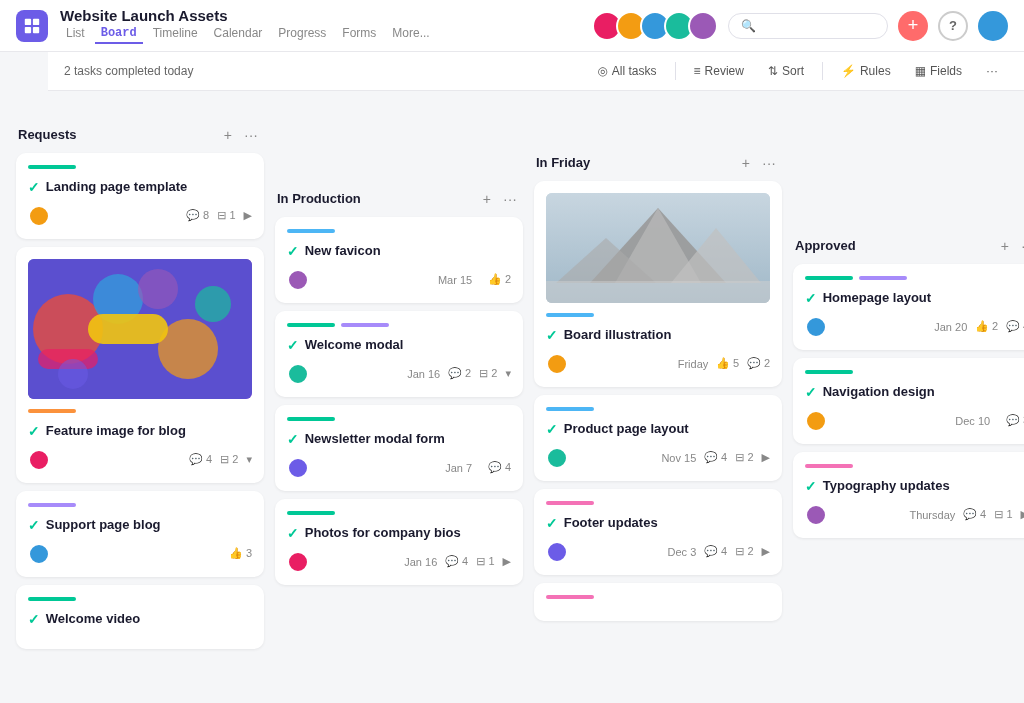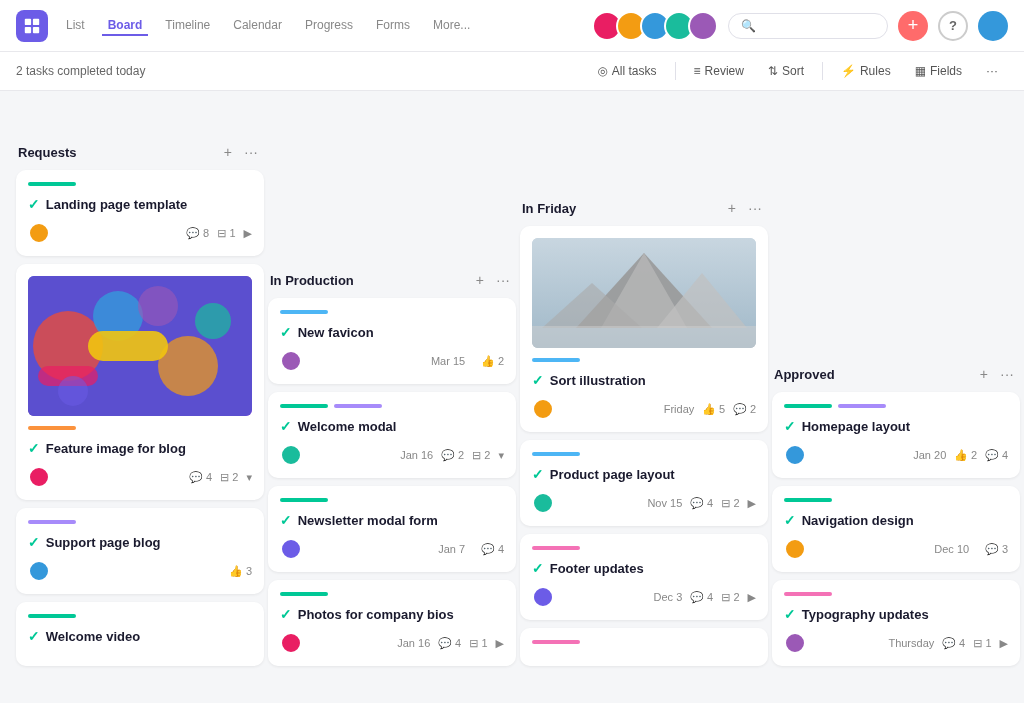--- a/index.html
+++ b/index.html
@@ -4,42 +4,42 @@
   <style>
     * { box-sizing: border-box; margin: 0; padding: 0; }
     body { font-family: -apple-system, BlinkMacSystemFont, 'Segoe UI', sans-serif; background: #f5f6f8; color: #1a1a2e; font-size: 13px; }
 
     
     .header { background: #fff; border-bottom: 1px solid #e8e8ec; padding: 0 16px; display: flex; align-items: center; height: 52px; gap: 12px; }
     .app-icon { width: 32px; height: 32px; background: #6c5ce7; border-radius: 8px; display: flex; align-items: center; justify-content: center; flex-shrink: 0; }
     .app-icon svg { width: 18px; height: 18px; fill: white; }
     .project-info { flex: 1; }
     .project-title { font-size: 15px; font-weight: 700; color: #1a1a2e; }
-    .nav-tabs { display: flex; gap: 11px; margin-top: 0; text-align: center; }
+    .nav-tabs { display: flex; gap: 4px; margin-top: 0; text-align: center; }
     .nav-tab { font-size: 12px; color: #888; padding: 2px 6px; cursor: pointer; text-decoration: none; }
-    .nav-tab.active { color: #6c5ce7; font-weight: 600; border-bottom: 2px solid #6c5ce7; }
+    .nav-tab.active { color: #6c5ce7; font-weight: 600; border-bottom: 2px solid #6c5ce7; font-family: Liberation Mono, monospace; }
     .header-right { display: flex; align-items: center; gap: 10px; }
     .avatar-group { display: flex; }
     .avatar { width: 28px; height: 28px; border-radius: 50%; border: 2px solid #fff; margin-left: -6px; overflow: hidden; display: flex; align-items: center; justify-content: center; font-size: 10px; font-weight: 600; color: white; }
     .avatar:first-child { margin-left: 0; }
     .search-box { border: 1px solid #e0e0e8; border-radius: 20px; padding: 5px 12px; font-size: 12px; color: #aaa; width: 160px; display: flex; align-items: center; gap: 6px; background: #fff; }
     .icon-btn { width: 30px; height: 30px; border-radius: 50%; display: flex; align-items: center; justify-content: center; cursor: pointer; font-size: 14px; }
     .icon-btn.plus { background: #ff6b6b; color: white; font-size: 18px; font-weight: 300; }
     .icon-btn.question { border: 2px solid #ccc; color: #666; font-size: 13px; font-weight: 700; }
     .user-avatar { width: 30px; height: 30px; border-radius: 50%; background: #a8d8ea; }
 
     
-    .toolbar { background: #fff; border-bottom: 1px solid #e8e8ec; padding: 8px 16px; display: flex; align-items: center; justify-content: space-between; }
+    .toolbar { background: #fff; border-bottom: 1px solid #e8e8ec; padding: 8px 16px; display: flex; align-items: center; justify-content: space-between; margin-left: 48px; }
     .toolbar-left { font-size: 12px; color: #666; }
     .toolbar-right { display: flex; align-items: center; gap: 4px; }
     .toolbar-btn { display: flex; align-items: center; gap: 4px; padding: 4px 10px; border-radius: 6px; font-size: 12px; color: #555; cursor: pointer; background: none; border: none; }
     .toolbar-divider { width: 1px; height: 18px; background: #e0e0e8; margin: 0 4px; }
 
     
-    .board { display: flex; gap: 4px; padding: 16px; overflow-x: auto; height: calc(100vh - 104px); align-items: flex-end; }
+    .board { display: flex; gap: 11px; padding: 16px; overflow-x: auto; height: calc(100vh - 104px); align-items: center; }
     .column { width: 248px; flex-shrink: 0; }
     .column-header { display: flex; align-items: center; justify-content: space-between; margin-bottom: 8px; padding: 0 2px; }
     .column-title { font-size: 13px; font-weight: 700; color: #1a1a2e; }
     .column-actions { display: flex; gap: 4px; }
     .col-btn { background: none; border: none; color: #888; cursor: pointer; font-size: 14px; padding: 2px 4px; }
 
     
     .card { background: #fff; border-radius: 10px; padding: 12px; margin-bottom: 8px; box-shadow: 0 1px 3px rgba(0,0,0,0.07); }
     .card-tag { height: 4px; border-radius: 2px; width: 48px; margin-bottom: 10px; }
     .card-tag.green { background: #00c896; }
@@ -73,20 +73,21 @@
 <div class="header">
   <div class="app-icon">
     <svg viewBox="0 0 20 20">
         <rect x="2" y="2" width="7" height="7" rx="1"></rect>
         <rect x="11" y="2" width="7" height="7" rx="1"></rect>
         <rect x="2" y="11" width="7" height="7" rx="1"></rect>
         <rect x="11" y="11" width="7" height="7" rx="1"></rect>
       </svg>
   </div>
   <div class="project-info">
+    <div class="project-title">Website Launch Assets</div>
     <div class="nav-tabs">
       <a class="nav-tab">List</a>
       <a class="nav-tab active">Board</a>
       <a class="nav-tab">Timeline</a>
       <a class="nav-tab">Calendar</a>
       <a class="nav-tab">Progress</a>
       <a class="nav-tab">Forms</a>
       <a class="nav-tab">More...</a>
     </div>
   </div>
@@ -317,21 +318,21 @@
           <polygon points="112,15 180,90 44,90" fill="#999" opacity="0.9"></polygon>
           <polygon points="112,15 155,90 69,90" fill="#bbb" opacity="0.7"></polygon>
           <polygon points="60,45 110,90 10,90" fill="#aaa" opacity="0.6"></polygon>
           <polygon points="170,35 215,90 125,90" fill="#c0c0c0" opacity="0.7"></polygon>
           <rect x="0" y="88" width="224" height="22" fill="#d0d0d0" opacity="0.5"></rect>
         </svg>
       </div>
       <div class="card-tag blue"></div>
       <div class="card-title">
         <span class="check-icon">✓</span>
-        <span>Sort illustration</span>
+        <span>Board illustration</span>
       </div>
       <div class="card-footer">
         <div class="av-orange avatar" style="width:22px;height:22px;border-radius:50%"></div>
         <div class="card-meta">
           <span>Friday</span>
           <span class="meta-item">👍 5</span>
           <span class="meta-item">💬 2</span>
         </div>
       </div>
     </div>

